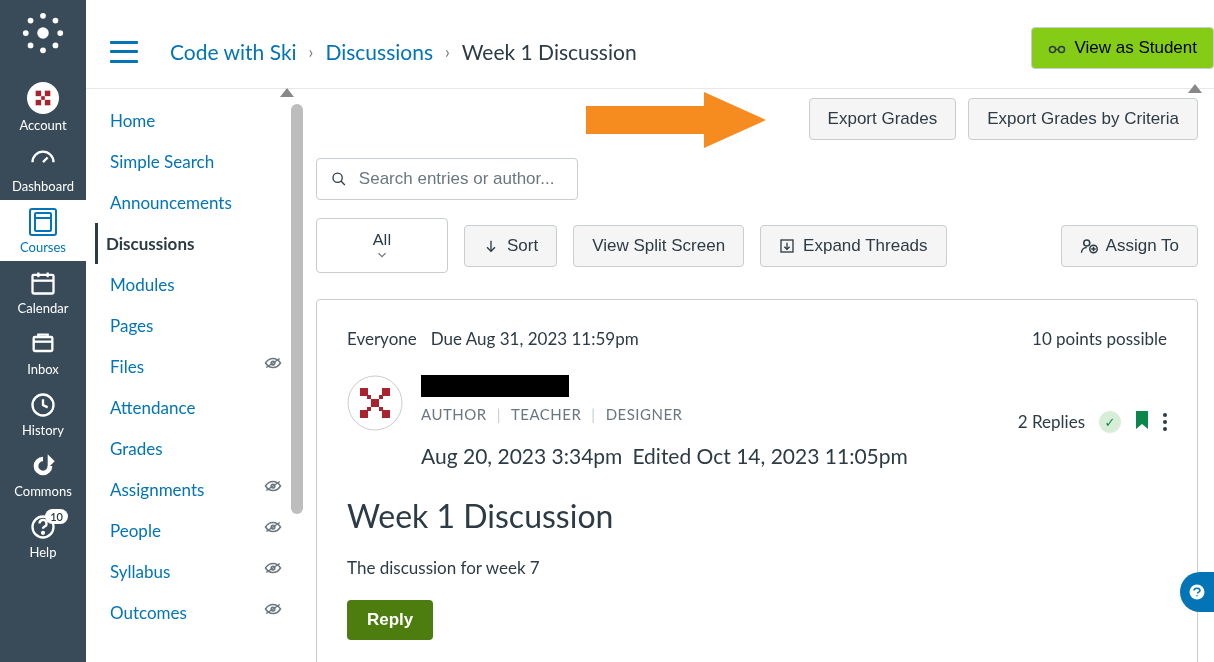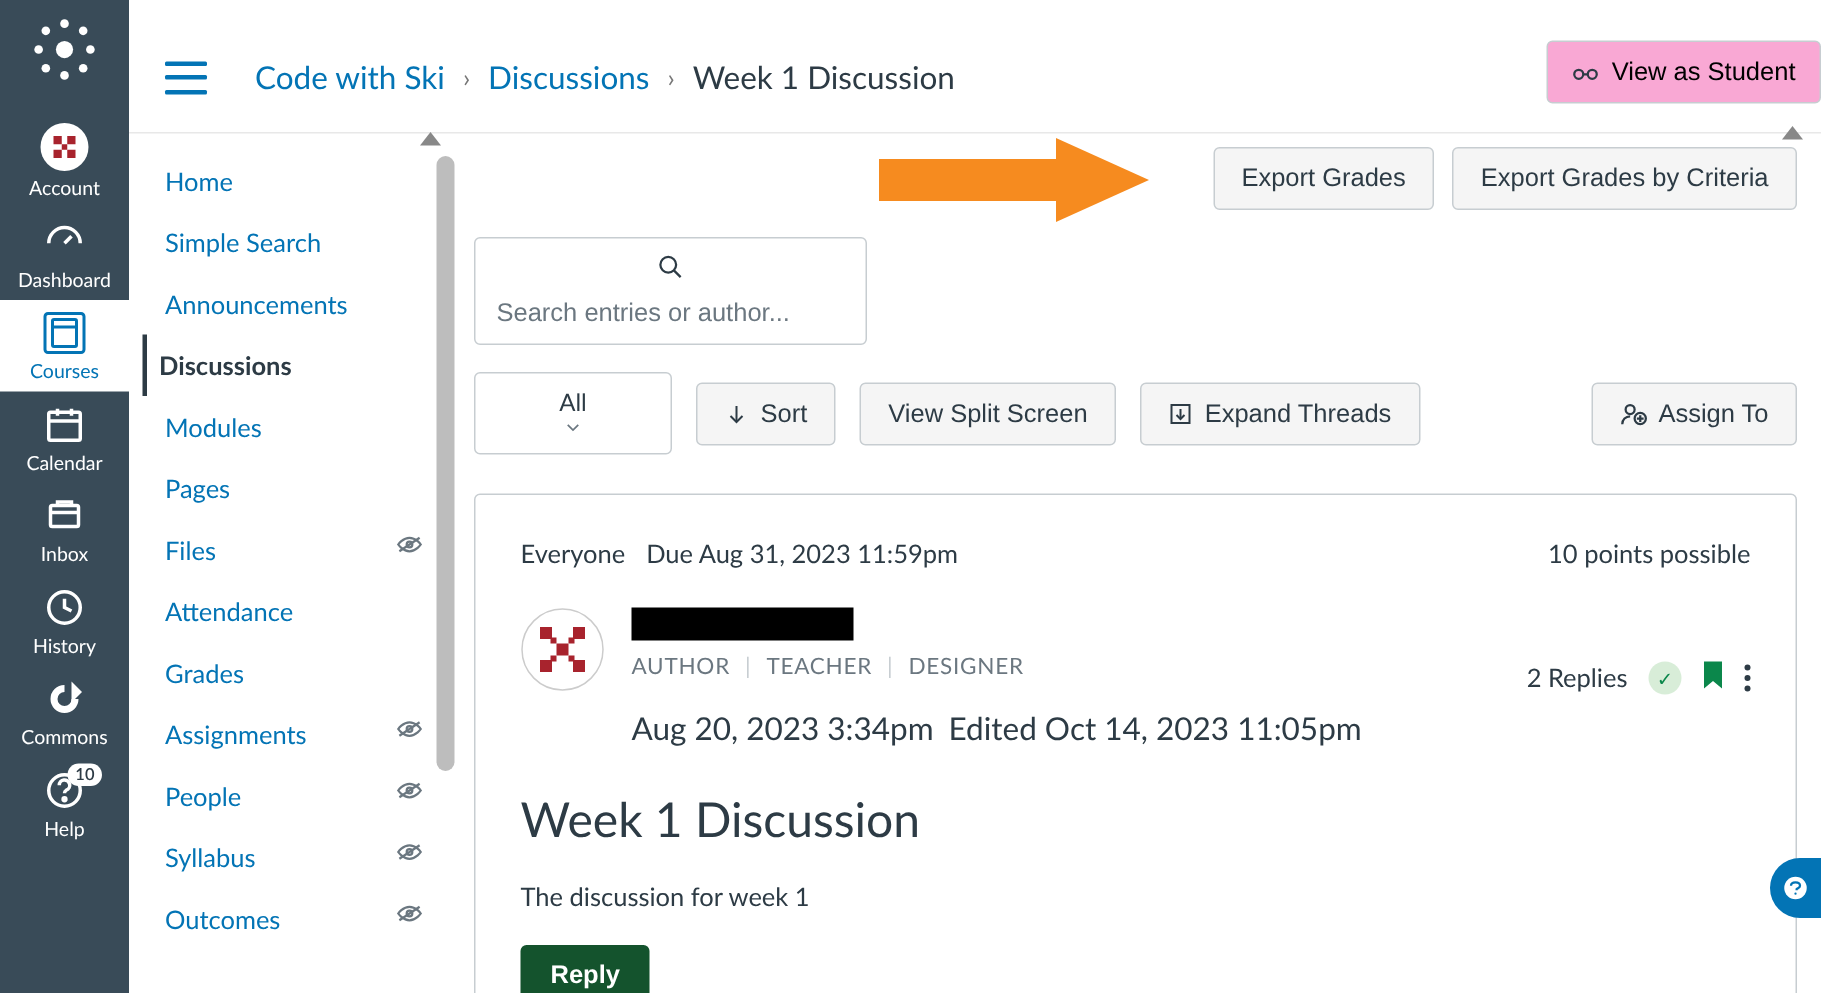--- a/index.html
+++ b/index.html
@@ -18,40 +18,40 @@
   .acct-icon { width:32px;height:32px;border-radius:50%;background:#fff; display:flex;align-items:center;justify-content:center; }
   .acct-icon svg { width:22px;height:22px;color:#A8232D; }
   .header-row { position: absolute; left: 86px; top: 15px; right: 0; height: 74px; border-bottom: 1px solid #E8E8E8; display: flex; align-items: center; padding-left: 24px; }
   .hamburger { width: 28px; height: 22px; display: flex; flex-direction: column; justify-content: space-between; margin-right: 32px; cursor: pointer; }
   .hamburger span { height: 3px; background: #0374B5; border-radius: 1px; }
   .breadcrumb { display: flex; align-items: center; font-size: 21px; gap: 12px; }
   .breadcrumb a { color: #0374B5; text-decoration: none; }
   .bc-sep { color: #777; font-size: 17px; }
   .bc-current { color: #2D3B45; }
 
-  .view-as { position: absolute; right: 0; top: 12px; border: 1px solid #C7CDD1; border-radius: 4px; background: #f9a8d4; padding: 10px 16px; font-size: 17px; cursor: pointer; display: flex; align-items: center; gap: 8px; }
+  .view-as { position: absolute; right: 0; top: 12px; border: 1px solid #C7CDD1; border-radius: 4px; background: #84cc16; padding: 10px 16px; font-size: 17px; cursor: pointer; display: flex; align-items: center; gap: 8px; }
 
   .course-nav { position: absolute; left: 106px; top: 100px; width: 180px; }
   .course-nav a { display: flex; align-items: flex-start; justify-content: space-between; color: #0374B5; text-decoration: none; font-size: 17px; padding: 10px 4px 10px 4px; }
   .course-nav a.active-item { color: #2D3B45; font-weight: 700; border-left: 3px solid #2D3B45; padding-left: 8px; margin-left: -11px; }
   .eye-off { color: #6B7780; font-size: 16px; flex-shrink: 0; }
   .eye-off svg { width: 18px; height: 14px; display:block; }
 
   
   .tri-up { position:absolute; width:0;height:0;border-left:7px solid transparent;border-right:7px solid transparent;border-bottom:9px solid #888; }
   .scroll-bar { position:absolute; width:12px; background:#BDBDBD; border-radius:6px; }
 
   
   .main { position: absolute; left: 316px; top: 98px; right: 16px; }
   .action-row1 { display:flex; align-items:center; gap: 12px; margin-bottom: 18px; position: relative; }
   .arrow-annot { position: absolute; left: 270px; top: -6px; }
   .arrow-annot svg { width: 180px; height: 56px; }
   .btn { border: 1px solid #C7CDD1; border-radius: 4px; background: #F5F5F5; padding: 10px 18px; font-size: 17px; cursor: pointer; display: inline-flex; align-items: center; gap: 8px; color: #2D3B45; }
   .export-btns { margin-left: auto; display: flex; gap: 12px; }
-  .search-box { border: 1px solid #C7CDD1; border-radius: 4px; padding: 10px 14px; display: flex; align-items: center; gap: 12px; width: 262px; flex-direction: column; }
+  .search-box { border: 1px solid #C7CDD1; border-radius: 4px; padding: 10px 14px; display: flex; align-items: center; gap: 12px; width: 262px; }
   .search-box input { border: none; outline: none; font-size: 17px; width: 100%; color: #2D3B45; }
   .search-box input::placeholder { color: #6B7780; }
 
   .action-row2 { display:flex; align-items:center; gap: 16px; margin-bottom: 26px; }
   .select { border: 1px solid #C7CDD1; border-radius: 4px; padding: 10px 14px; display:flex; align-items:center; justify-content:space-between; width: 132px; cursor: pointer; flex-direction: column; }
   .chev { color:#6B7780; }
   .spacer-grow { flex: 1; }
 
   .discussion-card { border: 1px solid #C7CDD1; border-radius: 4px; padding: 28px 30px; }
   .dc-top { display:flex; align-items:center; justify-content:space-between; margin-bottom: 26px; font-size: 17px; }
@@ -68,21 +68,21 @@
   .time-row { margin-top: 20px; font-size: 21px; color:#2D3B45; display:flex; gap: 10px; }
 
   .post-side { display:flex; align-items:center; gap: 14px; font-size: 17px; }
   .check-circ { width:22px;height:22px;border-radius:50%;background:#D8EDD8;color:#0B874B;display:flex;align-items:center;justify-content:center;font-size:13px;}
   .bookmark { color:#0B874B; }
   .kebab { display:flex;flex-direction:column;gap:3px;cursor:pointer; }
   .kebab span { width:4px;height:4px;background:#2D3B45;border-radius:50%;}
 
   .post-title { font-size: 32px; font-weight: 400; margin: 28px 0 22px; }
   .post-body { font-size: 17px; margin-bottom: 22px; }
-  .btn-primary { background: #14532d; color: #fff; border: none; border-radius: 4px; padding: 10px 20px; font-size: 17px; font-weight: 600; cursor: pointer; }
+  .btn-primary { background: #4d7c0f; color: #fff; border: none; border-radius: 4px; padding: 10px 20px; font-size: 17px; font-weight: 600; cursor: pointer; }
 
   .float-help { position:absolute; right:0; bottom:50px; width:34px;height:40px;background:#0374B5;border-radius:20px 0 0 20px;display:flex;align-items:center;justify-content:center;color:#fff; }
 
 </style>
 </head>
 <body>
 
 <nav class="global-nav">
   <div class="logo">
     <svg viewBox="0 0 48 48" fill="#fff">
@@ -400,21 +400,21 @@
         </span>
         <div class="kebab">
             <span></span>
             <span></span>
             <span></span>
           </div>
       </div>
     </div>
 
     <h1 class="post-title">Week 1 Discussion</h1>
-    <p class="post-body">The discussion for week 1</p>
+    <p class="post-body">The discussion for week 7</p>
     <button class="btn-primary"><span>Reply</span></button>
   </div>
 </div>
 
 <div class="float-help">
   <svg width="18" height="18" viewBox="0 0 24 24" fill="#fff">
       <circle cx="12" cy="12" r="10" fill="#fff"></circle>
       <path d="M8 10c0-2 2-3 4-3s4 1 4 3-2 2-3 3v1" stroke="#0374B5" fill="none" stroke-width="2"></path>
       <circle cx="12" cy="17" r="1" fill="#0374B5"></circle>
     </svg>

